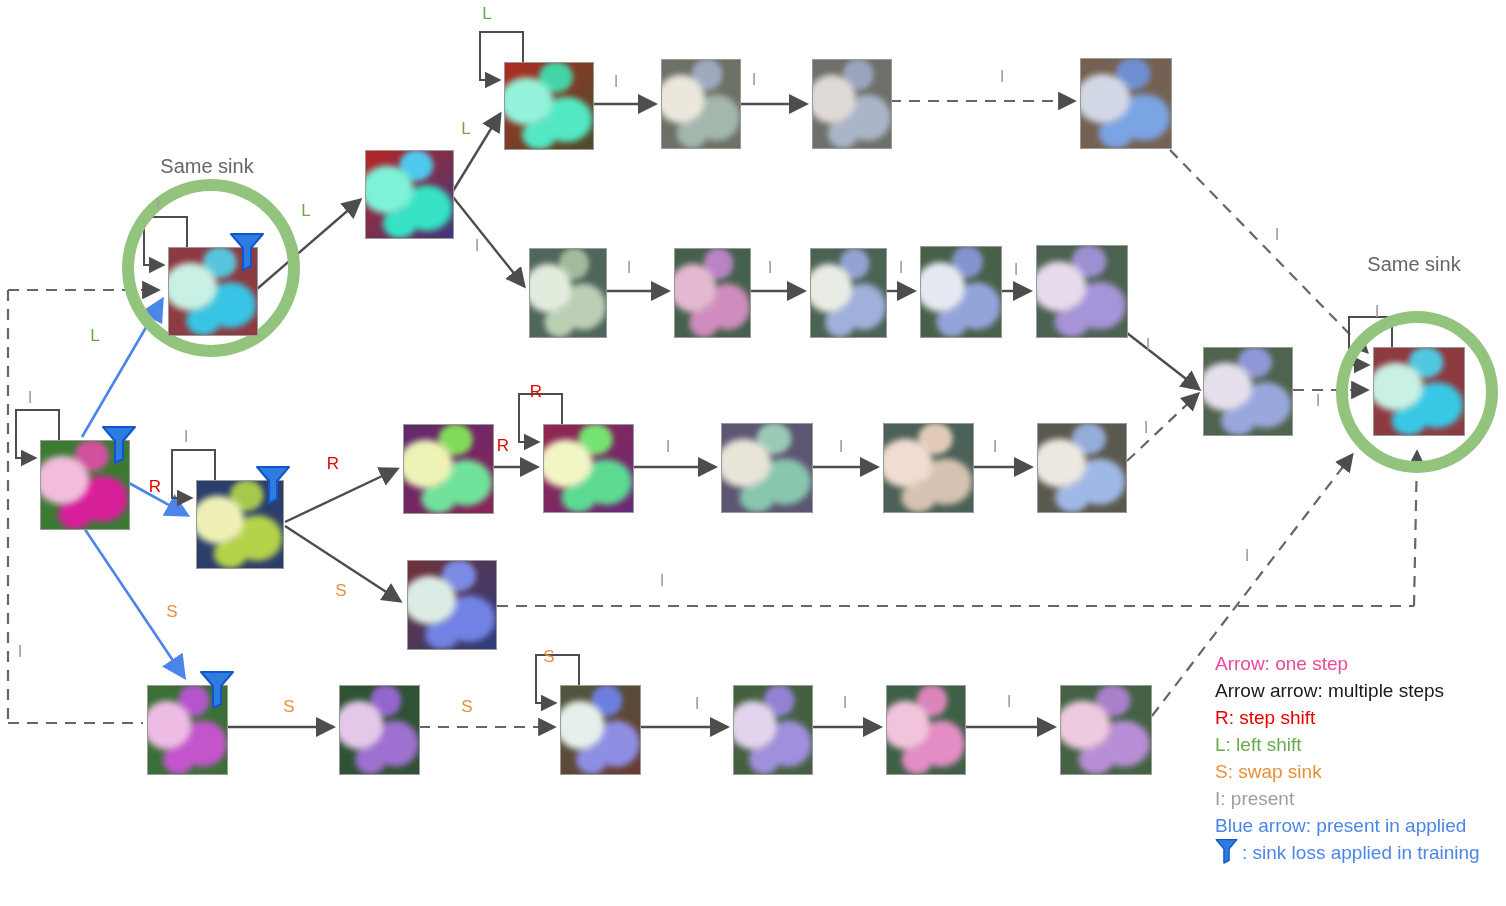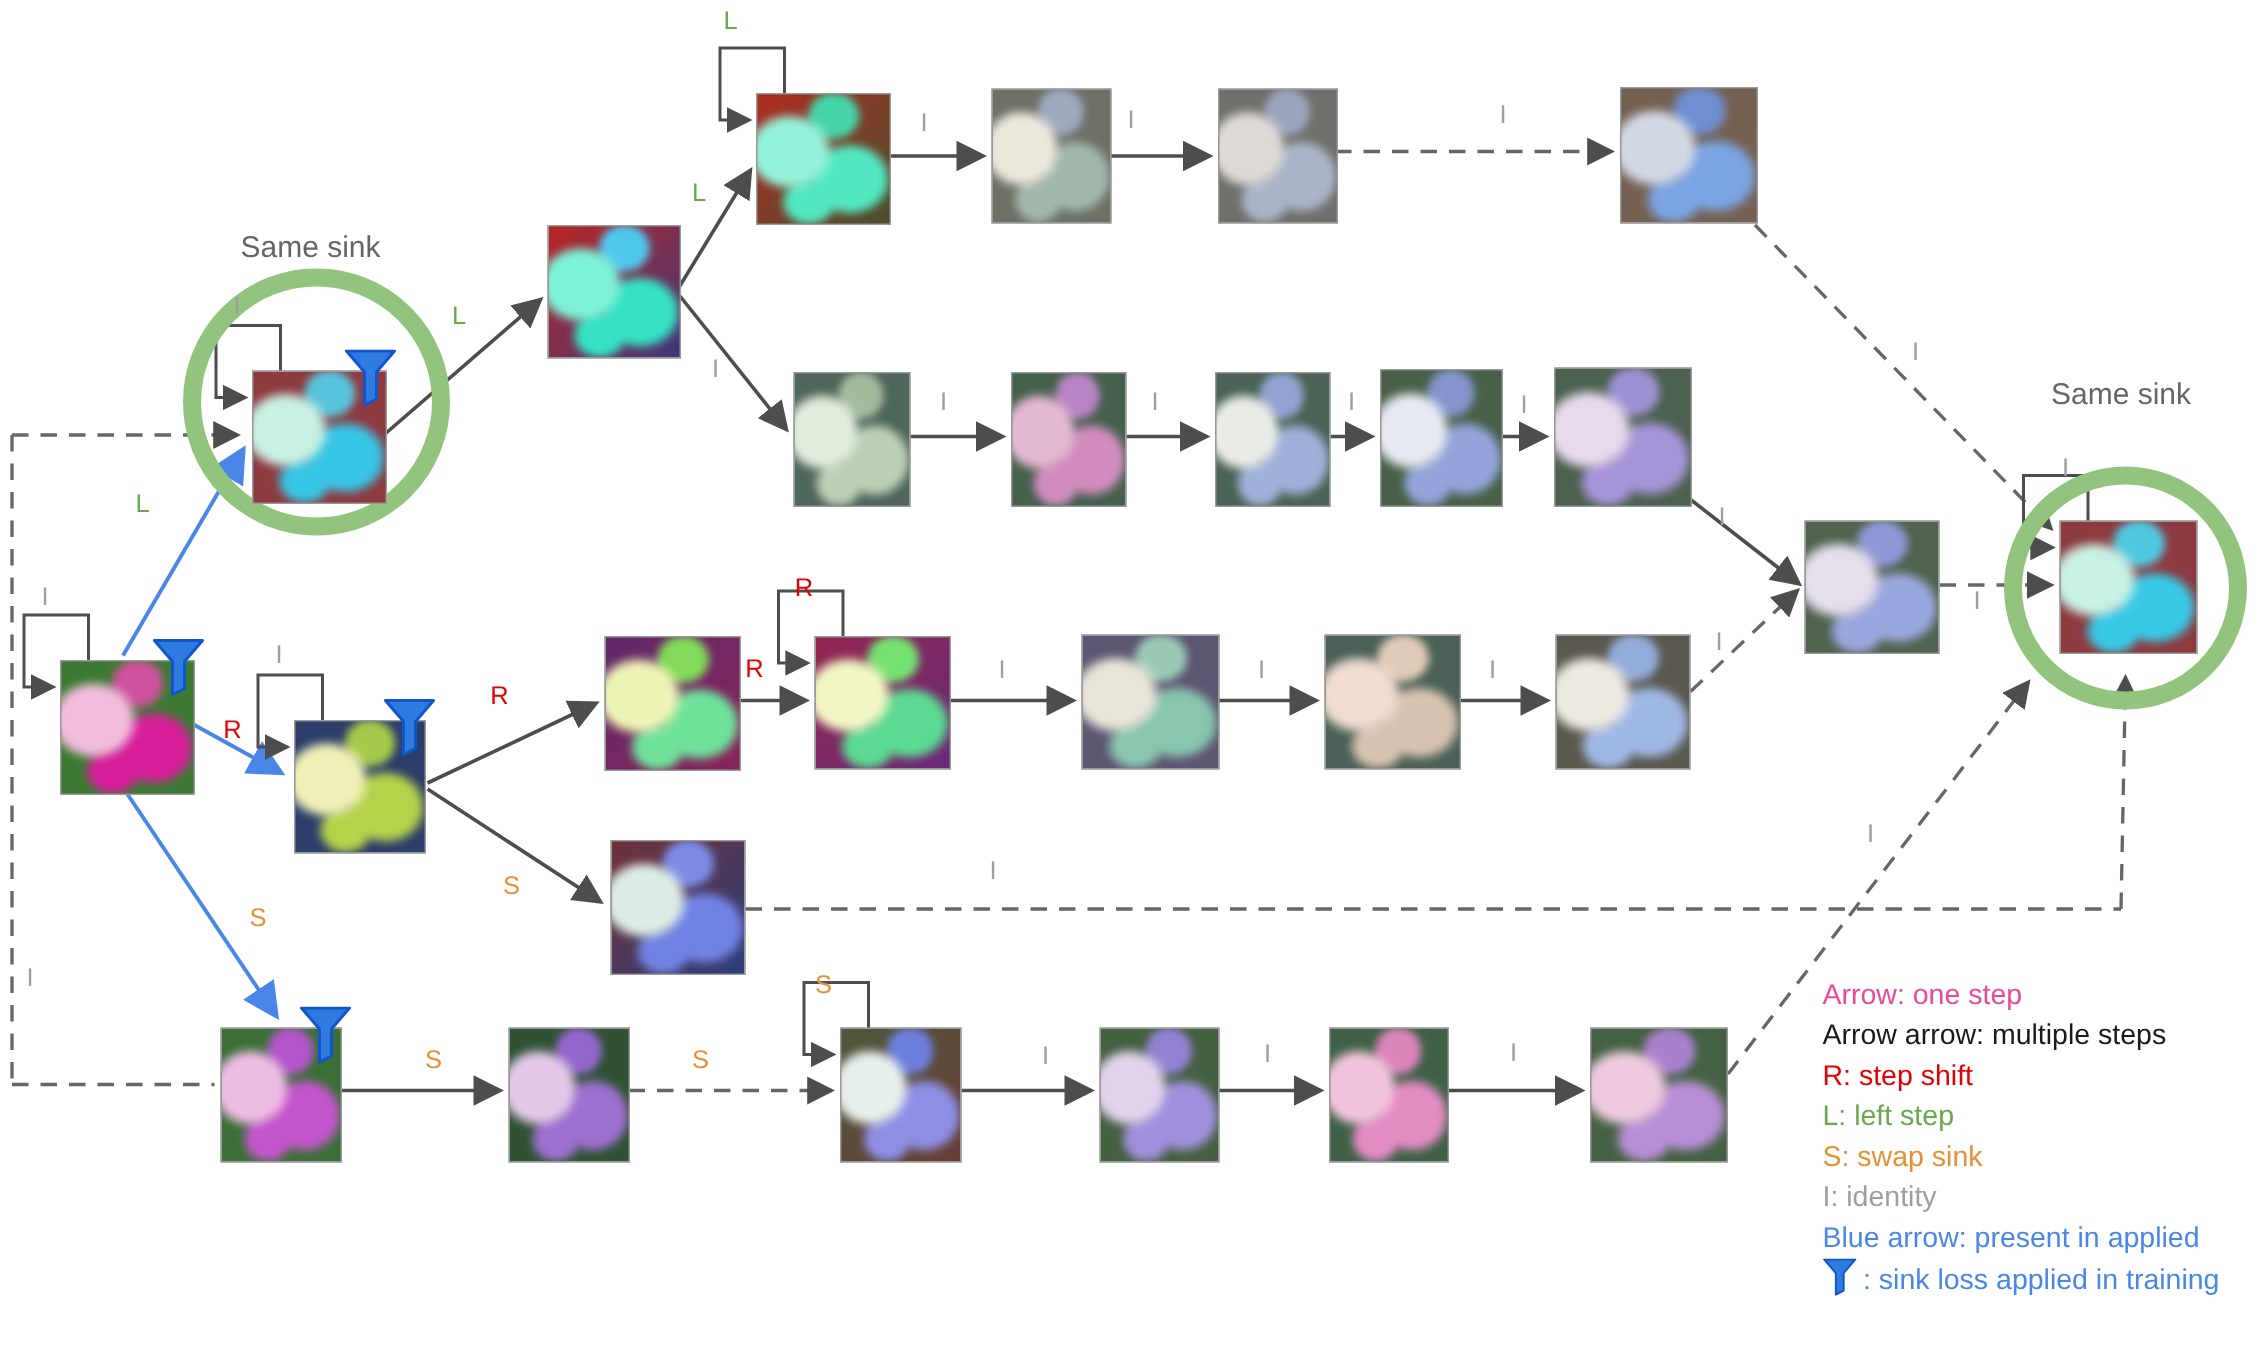--- a/index.html
+++ b/index.html
@@ -24,23 +24,23 @@
 </style>
 </head>
 <body>
 
 <div id="stage">
   <div id="legend" style="left: 1215px; top: 650px;">
     <ul>
         <li style="color: #ec4899;">Arrow: one step</li>
         <li style="color: rgb(26, 26, 26);">Arrow arrow: multiple steps</li>
         <li style="color: rgb(230, 0, 0);">R: step shift</li>
-        <li style="color: rgb(106, 168, 79);">L: left step</li>
+        <li style="color: rgb(106, 168, 79);">L: left shift</li>
         <li style="color: rgb(230, 145, 56);">S: swap sink</li>
-        <li style="color: rgb(158, 158, 158);">I: identity</li>
+        <li style="color: rgb(158, 158, 158);">I: present</li>
         <li style="color: rgb(74, 134, 232);">Blue arrow: present in applied</li>
         <li><span class="fun"><svg viewBox="0 0 34 40" width="23" height="26">
               <polygon points="1,1 33,1 21,15 21,33 13,37 13,15" fill="#2f7ce0" stroke="#1155cc" stroke-width="2" stroke-linejoin="round"></polygon>
             </svg></span><span style="color: rgb(74, 134, 232);">: sink loss applied in training</span></li>
       </ul>
   </div>
 <svg id="edge-layer" width="1506" height="906">
       <defs>
         <marker id="mGray" viewBox="0 0 10 10" refX="8.5" refY="5" markerWidth="8.5" markerHeight="8.5" orient="auto">
           <path d="M0,0 L10,5 L0,10 z" fill="#4d4d4d"></path>

